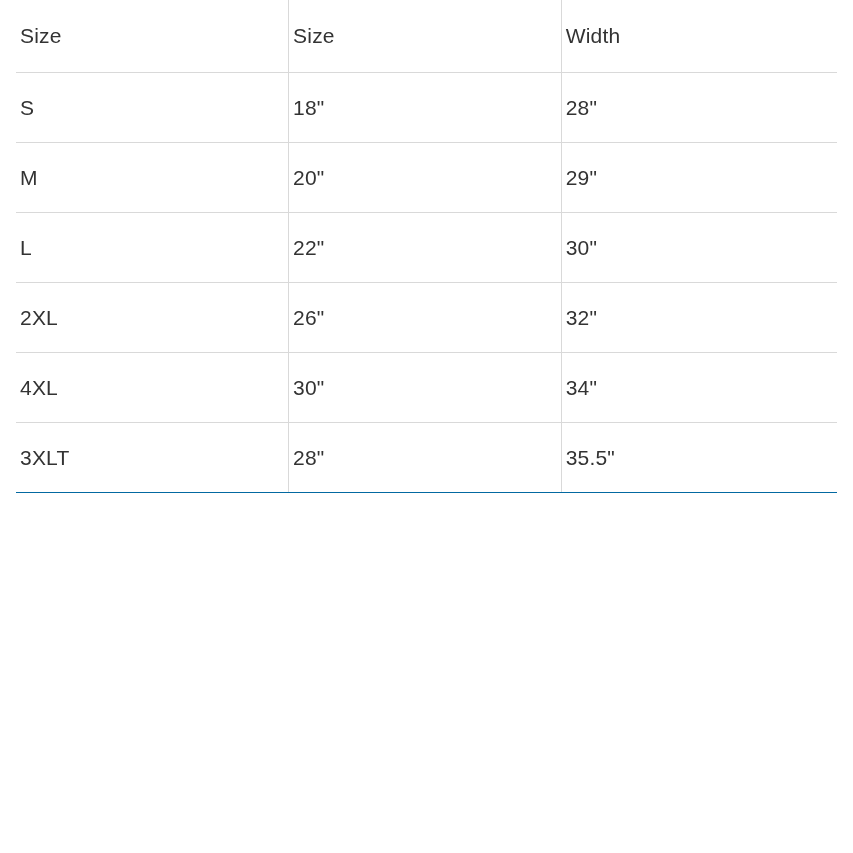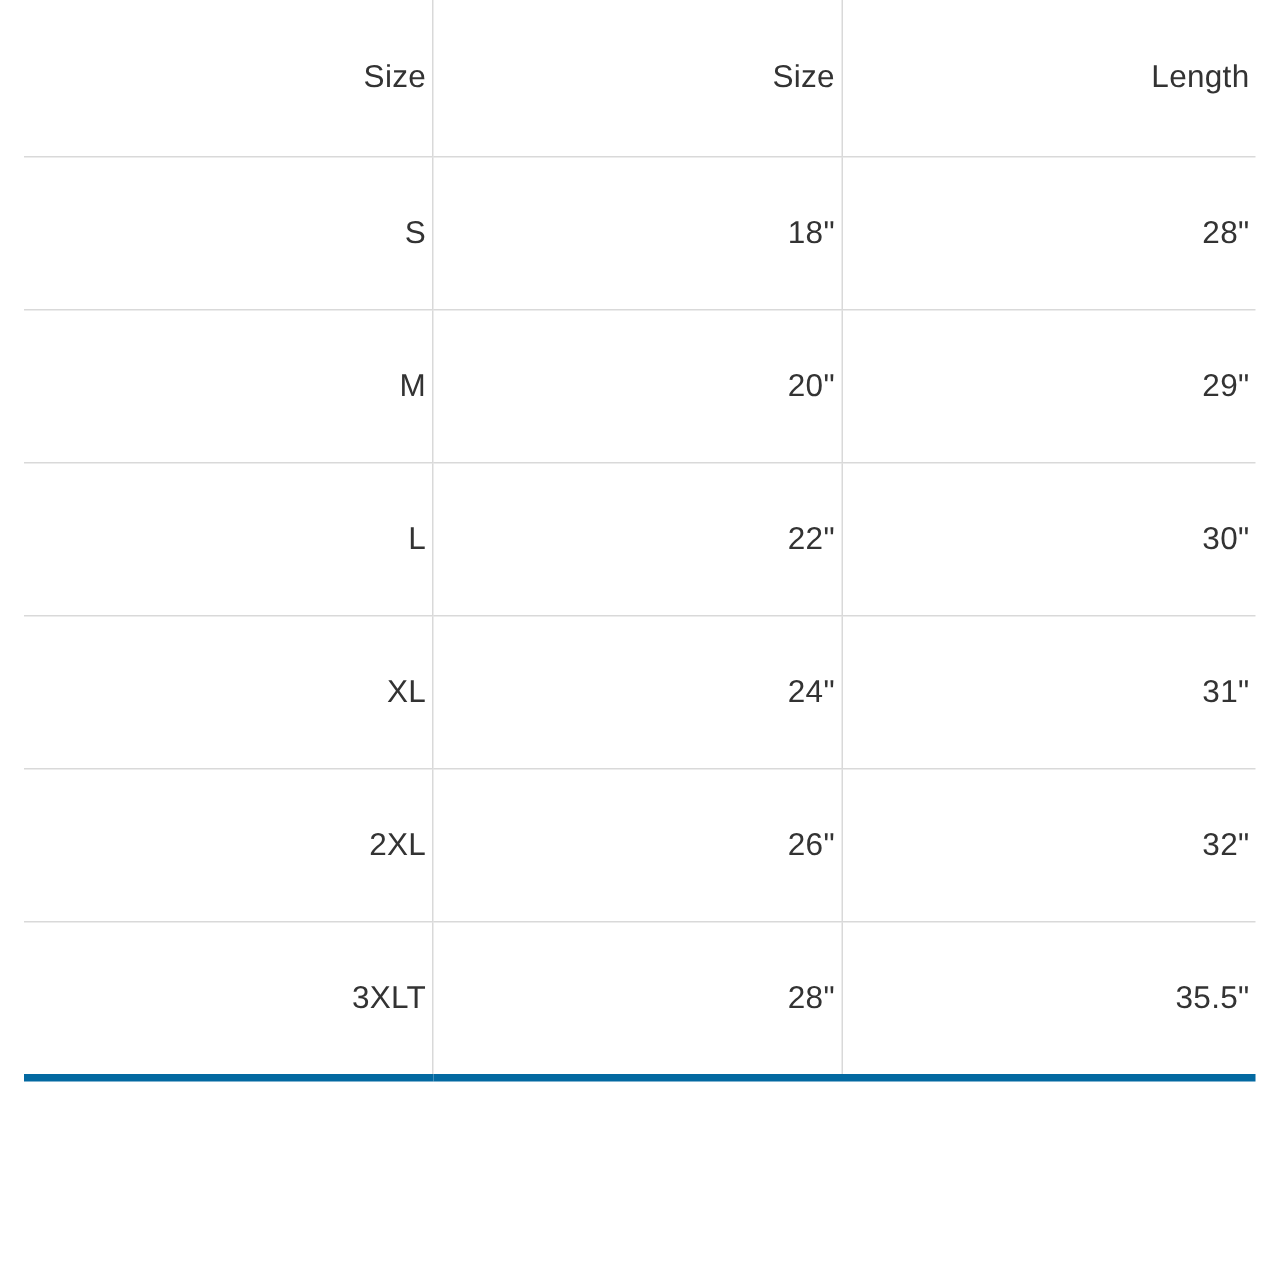--- a/index.html
+++ b/index.html
@@ -27,88 +27,88 @@
     table-layout: fixed;
     font-size: 21px;
   }
   table.size-chart col.col-size   { width: 33.2%; }
   table.size-chart col.col-width  { width: 33.2%; }
   table.size-chart col.col-length { width: 33.6%; }
 
   table.size-chart th,
   table.size-chart td {
     border: 1px solid #d9d9d9;
-    text-align: right;
+    text-align: left;
     vertical-align: middle;
     height: 69px;
     font-weight: normal;
-    padding: 16px 4px;
+    padding: 0 4px;
     color: #333333;
     letter-spacing: 0.2px;
   }
   table.size-chart thead th {
     height: 72px;
     border-top: none;
     font-size: 21px;
     color: #333333;
   }
   table.size-chart thead th:first-child,
   table.size-chart tbody td:first-child {
     border-left: none;
   }
   table.size-chart thead th:last-child,
   table.size-chart tbody td:last-child {
     border-right: none;
   }
   table.size-chart tbody tr:last-child td {
-    border-bottom: 5px solid #0369a1;
+    border-bottom: 1px solid #0369a1;
   }
 </style>
 </head>
 <body>
 
 <div class="page">
   <table class="size-chart">
     <colgroup>
       <col class="col-size">
       <col class="col-width">
       <col class="col-length">
     </colgroup>
     <thead>
       <tr>
         <th>Size</th>
         <th>Size</th>
-        <th>Length</th>
+        <th>Width</th>
       </tr>
     </thead>
     <tbody>
       <tr>
         <td>S</td>
         <td>18"</td>
         <td>28"</td>
       </tr>
       <tr>
         <td>M</td>
         <td>20"</td>
         <td>29"</td>
       </tr>
       <tr>
         <td>L</td>
         <td>22"</td>
         <td>30"</td>
       </tr>
       <tr>
-        <td>XL</td>
-        <td>24"</td>
-        <td>31"</td>
-      </tr>
-      <tr>
         <td>2XL</td>
         <td>26"</td>
         <td>32"</td>
+      </tr>
+      <tr>
+        <td>4XL</td>
+        <td>30"</td>
+        <td>34"</td>
       </tr>
       <tr>
         <td>3XLT</td>
         <td>28"</td>
         <td>35.5"</td>
       </tr>
     </tbody>
   </table>
 </div>
 

